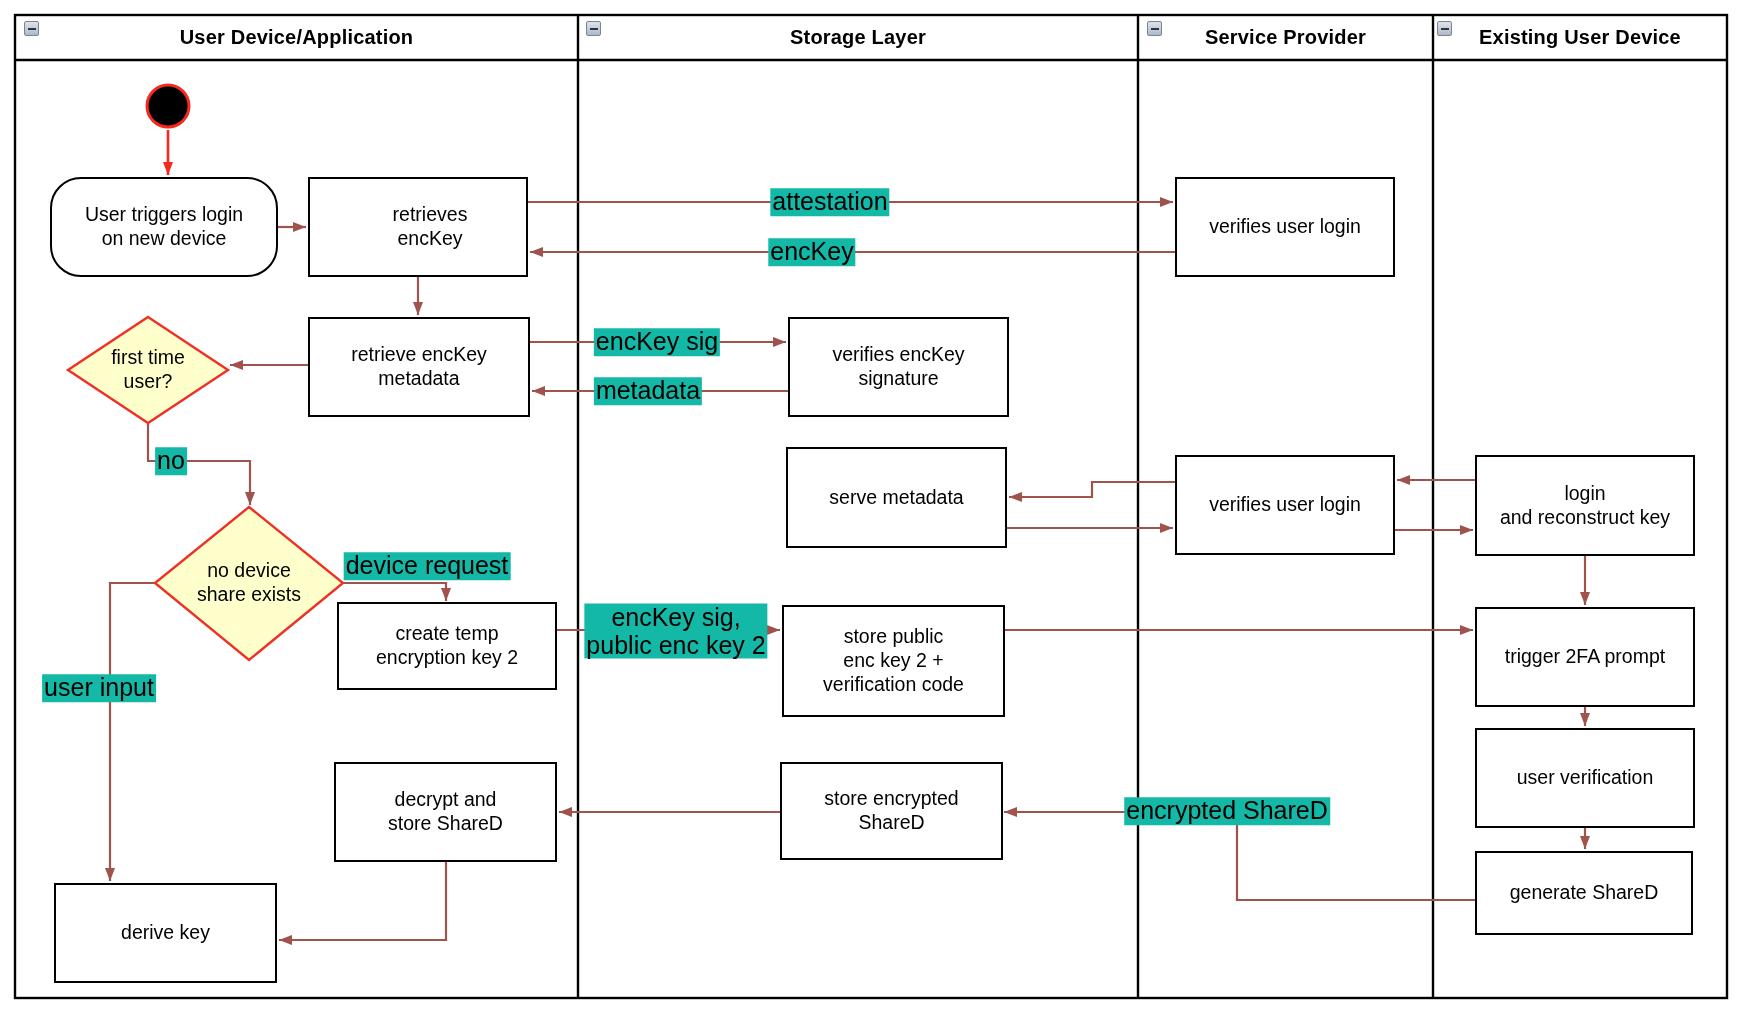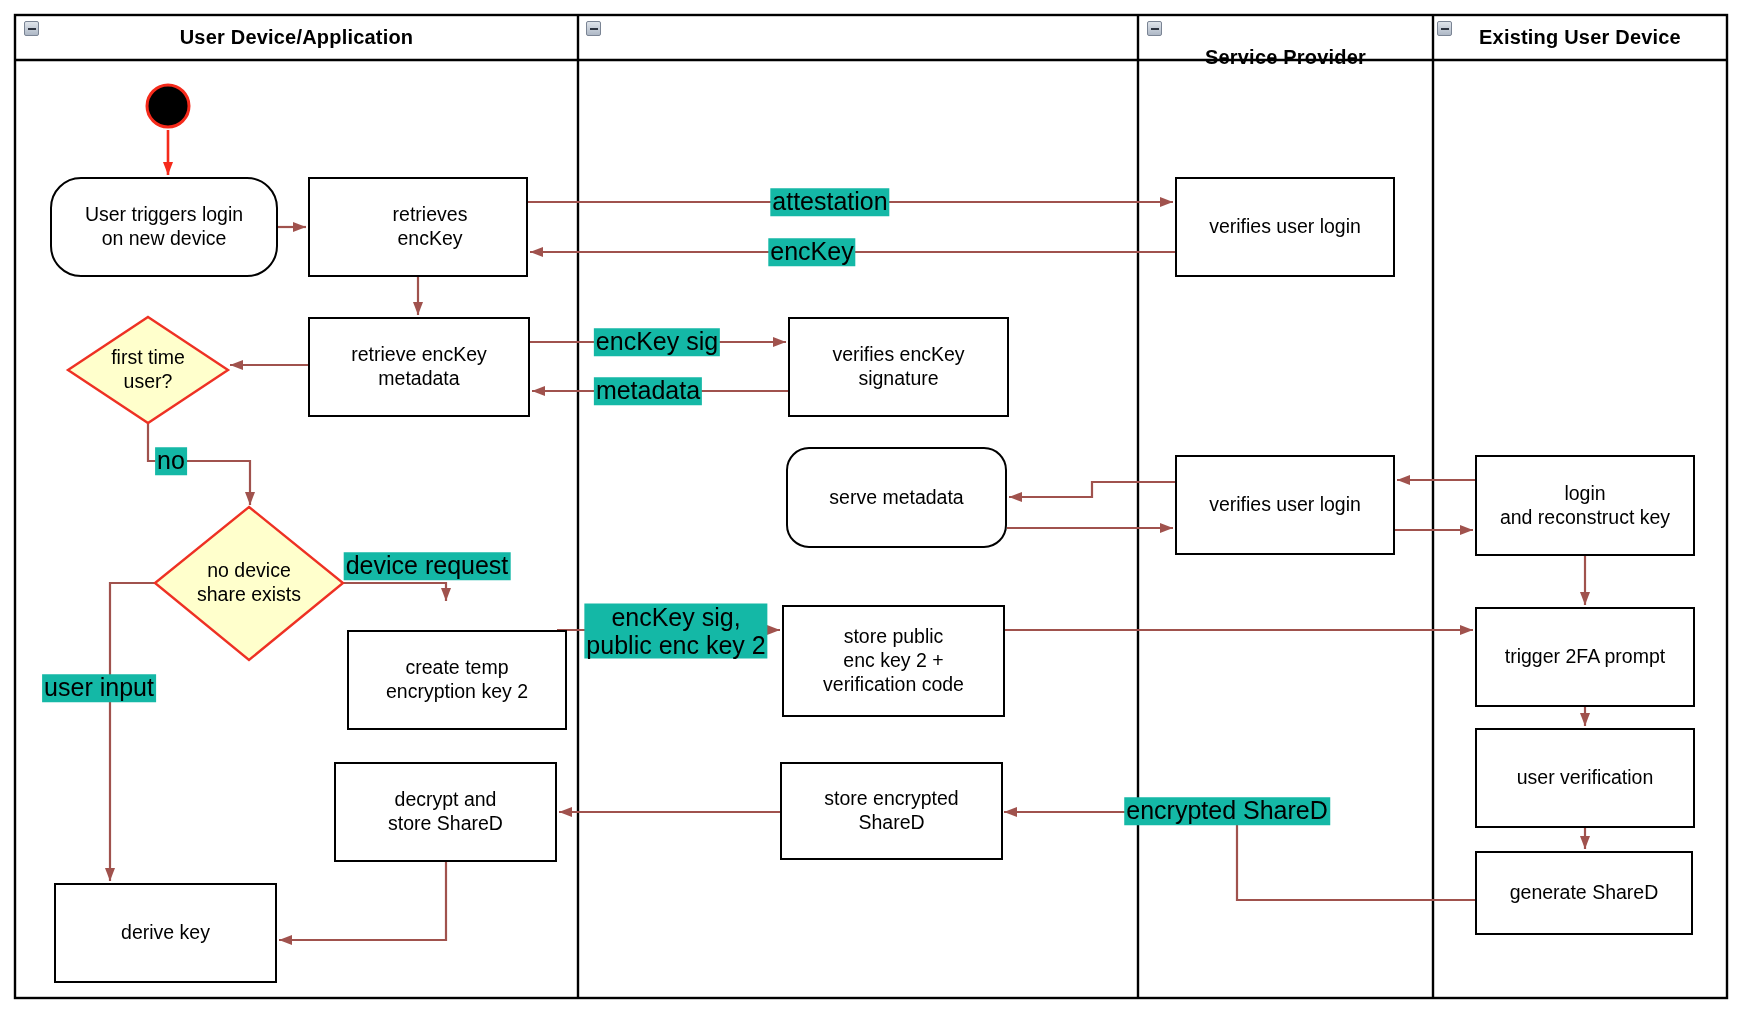--- a/index.html
+++ b/index.html
@@ -92,21 +92,24 @@
       <path class="edge" d="M446,862 V940 H279" marker-end="url(#ah)"></path>
     </g>
 
     <polygon class="diamond" points="148,317 228,370 148,423 68,370"></polygon>
     <polygon class="diamond" points="249,507 343,583 249,660 155,583"></polygon>
   </svg>
 
   <div class="lane-header" style="left:15px;width:563px;">
       <span>User Device/Application</span>
     </div>
-  <div class="lane-header" style="left:1138px;width:295px;margin-top:20px;">
+  <div class="lane-header" style="left:578px;width:560px;">
+      <span>Storage Layer</span>
+    </div>
+  <div class="lane-header" style="left:1138px;width:295px;">
       <span>Service Provider</span>
     </div>
   <div class="lane-header" style="left:1433px;width:294px;">
       <span>Existing User Device</span>
     </div>
 
   <div class="collapse" style="left:24px;">
       <div class="bar"></div>
     </div>
   <div class="collapse" style="left:586px;">
@@ -121,25 +124,25 @@
 
   <div class="node" style="left:50px;top:177px;width:228px;height:100px;border-radius:31px;">User triggers login
 on new device</div>
   <div class="node" style="left:308px;top:177px;width:220px;height:100px;padding-left:24px;">retrieves
 encKey</div>
   <div class="node" style="left:1175px;top:177px;width:220px;height:100px;">verifies user login</div>
   <div class="node" style="left:308px;top:317px;width:222px;height:100px;">retrieve encKey
 metadata</div>
   <div class="node" style="left:788px;top:317px;width:221px;height:100px;">verifies encKey
 signature</div>
-  <div class="node" style="left:786px;top:447px;width:221px;height:101px;border-radius:23px;">serve metadata</div>
+  <div class="node" style="left:786px;top:447px;width:221px;height:101px;">serve metadata</div>
   <div class="node" style="left:1175px;top:455px;width:220px;height:100px;">verifies user login</div>
   <div class="node" style="left:1475px;top:455px;width:220px;height:101px;">login
 and reconstruct key</div>
-  <div class="node" style="left:337px;top:630px;width:220px;height:100px;margin-left:10px;">create temp
+  <div class="node" style="left:337px;top:602px;width:220px;height:88px;">create temp
 encryption key 2</div>
   <div class="node" style="left:782px;top:605px;width:223px;height:112px;">store public
 enc key 2 +
 verification code</div>
   <div class="node" style="left:1475px;top:607px;width:220px;height:100px;">trigger 2FA prompt</div>
   <div class="node" style="left:1475px;top:728px;width:220px;height:100px;">user verification</div>
   <div class="node" style="left:1475px;top:851px;width:218px;height:84px;">generate ShareD</div>
   <div class="node" style="left:334px;top:762px;width:223px;height:100px;">decrypt and
 store ShareD</div>
   <div class="node" style="left:780px;top:762px;width:223px;height:98px;">store encrypted

